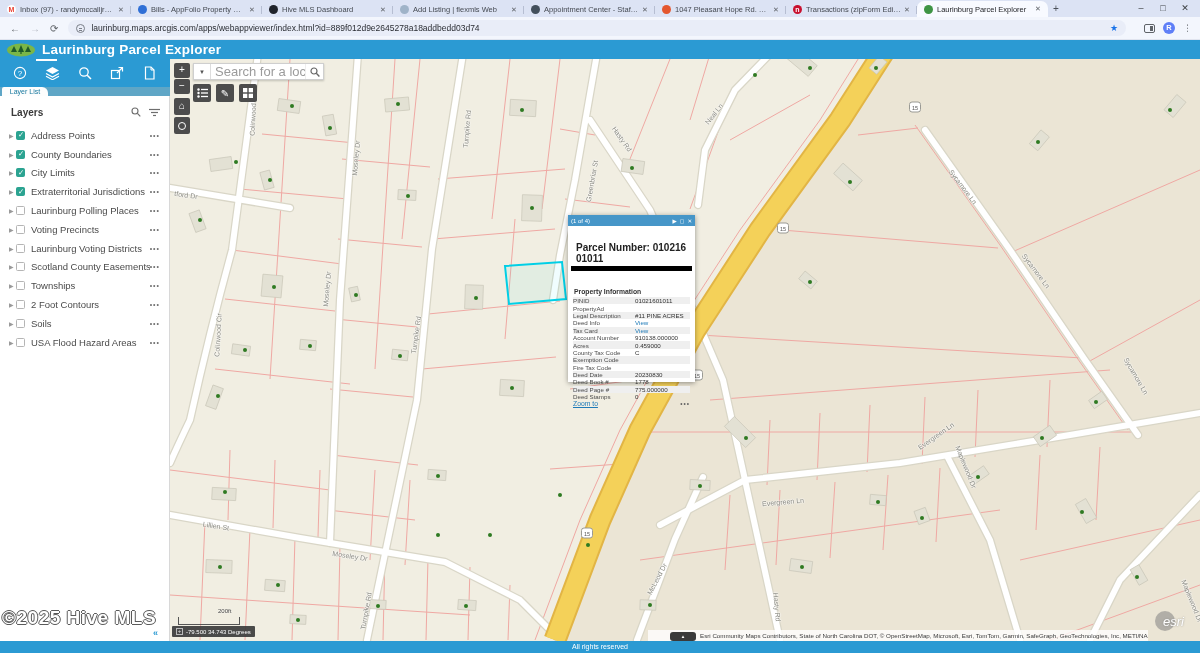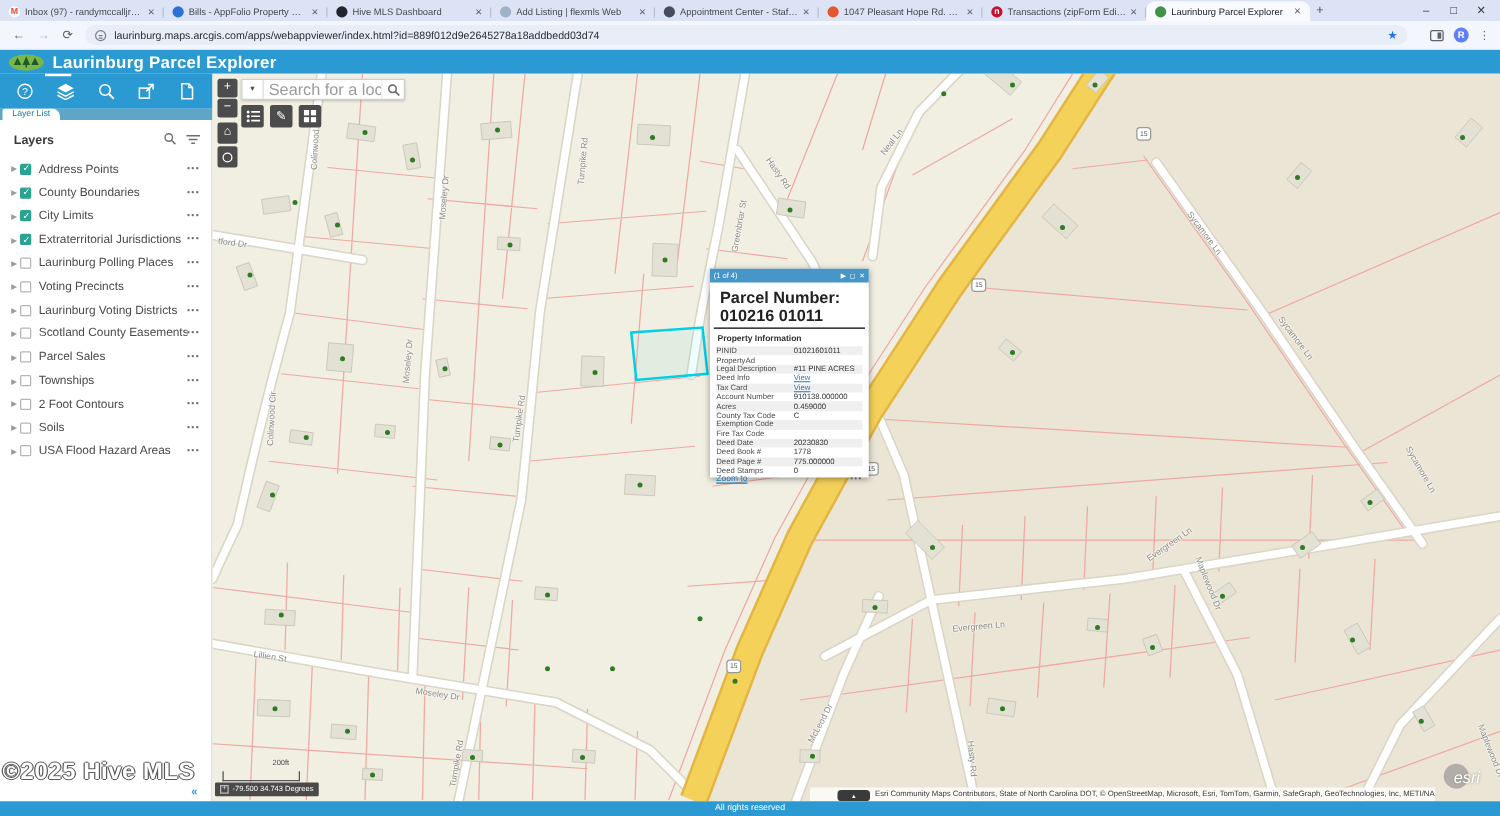--- a/index.html
+++ b/index.html
@@ -82,21 +82,21 @@
 
   #tool-row { position:absolute; left:23px; top:25px; display:flex; gap:5px; z-index:20; }
   .map-tool { width:18px; height:18px; background:#4c4c4c; border-radius:2px; display:flex; align-items:center; justify-content:center; color:#fff; font-size:10px; }
 
   
   #popup { position:absolute; left:398px; top:156px; width:127px; height:167px; background:#fff; z-index:40;
            box-shadow:0 1px 5px rgba(0,0,0,.4); display:flex; flex-direction:column; }
   #popup-head { height:11px; background:#4696c8; display:flex; align-items:center; padding:0 3px; flex:0 0 11px; }
   #popup-pager { color:#fff; font-size:6px; flex:1; }
   .popup-hbtn { color:#fff; font-size:5.5px; margin-left:3px; }
-  #popup-title { font-size:13px; font-weight:bold; color:#222; padding:4px 5px 2px 5px; border-bottom:1px solid #000000; margin:0 3px; }
+  #popup-title { font-size:10px; font-weight:bold; color:#222; padding:4px 5px 2px 5px; border-bottom:5px solid #000000; margin:12px 3px; }
   #popup-section { font-size:6.8px; font-weight:bold; color:#333; padding:5px 5px 2px 6px; }
   #popup-fields { padding:0 5px; }
   .pf-row { display:flex; height:7.4px; align-items:center; }
   .pf-row:nth-of-type(odd) { background:#efefef; }
   .pf-label { width:62px; font-size:6.2px; color:#4a4a4a; white-space:nowrap; overflow:hidden; }
   .pf-value { flex:1; font-size:6.2px; color:#333; white-space:nowrap; overflow:hidden; }
   .pf-row.link .pf-value { color:#1e7ab8; text-decoration:underline; }
   #popup-footer { margin-top:auto; display:flex; align-items:center; padding:0 5px 3px 5px; }
   #zoomto-link { font-size:6.8px; color:#1e7ab8; text-decoration:underline; flex:1; }
   #popup-dots { font-size:6.5px; color:#666; letter-spacing:1px; }
@@ -290,26 +290,20 @@
         <div class="layer-row">
           <span class="caret">▶</span>
           <span class="cbx"></span>
           <span class="layer-label">Laurinburg Voting Districts</span>
           <span class="layer-dots">•••</span>
         </div>
         <div class="layer-row">
           <span class="caret">▶</span>
           <span class="cbx"></span>
           <span class="layer-label">Scotland County Easements</span>
-          <span class="layer-dots">•••</span>
-        </div>
-        <div class="layer-row">
-          <span class="caret">▶</span>
-          <span class="cbx"></span>
-          <span class="layer-label">Parcel Sales</span>
           <span class="layer-dots">•••</span>
         </div>
         <div class="layer-row">
           <span class="caret">▶</span>
           <span class="cbx"></span>
           <span class="layer-label">Townships</span>
           <span class="layer-dots">•••</span>
         </div>
         <div class="layer-row">
           <span class="caret">▶</span>

